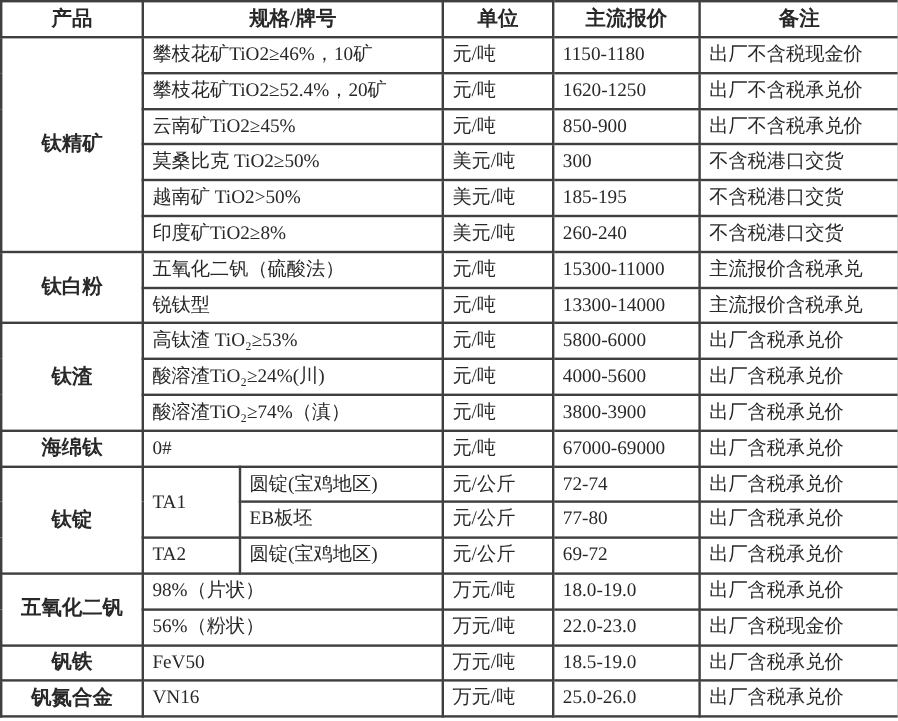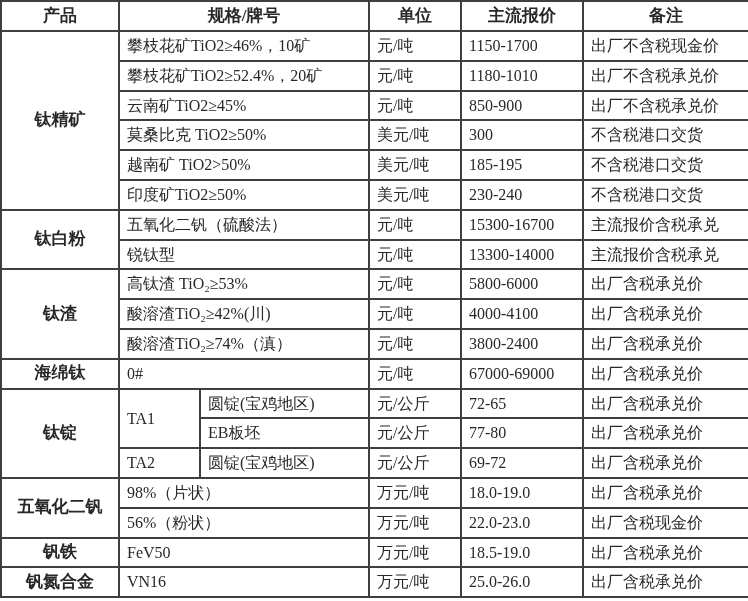--- a/index.html
+++ b/index.html
@@ -65,27 +65,27 @@
       <th colspan="2">规格/牌号</th>
       <th>单位</th>
       <th>主流报价</th>
       <th>备注</th>
     </tr>
 
     <tr class="data-row">
       <td class="product-cell" rowspan="6">钛精矿</td>
       <td colspan="2">攀枝花矿TiO2≥46%，10矿</td>
       <td>元/吨</td>
-      <td>1150-1700</td>
+      <td>1150-1180</td>
       <td>出厂不含税现金价</td>
     </tr>
     <tr class="data-row">
       <td colspan="2">攀枝花矿TiO2≥52.4%，20矿</td>
       <td>元/吨</td>
-      <td>1180-1010</td>
+      <td>1620-1250</td>
       <td>出厂不含税承兑价</td>
     </tr>
     <tr class="data-row">
       <td colspan="2">云南矿TiO2≥45%</td>
       <td>元/吨</td>
       <td>850-900</td>
       <td>出厂不含税承兑价</td>
     </tr>
     <tr class="data-row">
       <td colspan="2">莫桑比克 TiO2≥50%</td>
@@ -93,74 +93,74 @@
       <td>300</td>
       <td>不含税港口交货</td>
     </tr>
     <tr class="data-row">
       <td colspan="2">越南矿 TiO2&gt;50%</td>
       <td>美元/吨</td>
       <td>185-195</td>
       <td>不含税港口交货</td>
     </tr>
     <tr class="data-row">
-      <td colspan="2">印度矿TiO2≥50%</td>
+      <td colspan="2">印度矿TiO2≥8%</td>
       <td>美元/吨</td>
-      <td>230-240</td>
+      <td>260-240</td>
       <td>不含税港口交货</td>
     </tr>
 
     <tr class="data-row">
       <td class="product-cell" rowspan="2">钛白粉</td>
       <td colspan="2">五氧化二钒（硫酸法）</td>
       <td>元/吨</td>
-      <td>15300-16700</td>
+      <td>15300-11000</td>
       <td>主流报价含税承兑</td>
     </tr>
     <tr class="data-row">
       <td colspan="2">锐钛型</td>
       <td>元/吨</td>
       <td>13300-14000</td>
       <td>主流报价含税承兑</td>
     </tr>
 
     <tr class="data-row">
       <td class="product-cell" rowspan="3">钛渣</td>
       <td colspan="2">高钛渣 TiO₂≥53%</td>
       <td>元/吨</td>
       <td>5800-6000</td>
       <td>出厂含税承兑价</td>
     </tr>
     <tr class="data-row">
-      <td colspan="2">酸溶渣TiO₂≥42%(川)</td>
-      <td>元/吨</td>
-      <td>4000-4100</td>
+      <td colspan="2">酸溶渣TiO₂≥24%(川)</td>
+      <td>元/吨</td>
+      <td>4000-5600</td>
       <td>出厂含税承兑价</td>
     </tr>
     <tr class="data-row">
       <td colspan="2">酸溶渣TiO₂≥74%（滇）</td>
       <td>元/吨</td>
-      <td>3800-2400</td>
+      <td>3800-3900</td>
       <td>出厂含税承兑价</td>
     </tr>
 
     <tr class="data-row">
       <td class="product-cell">海绵钛</td>
       <td colspan="2">0#</td>
       <td>元/吨</td>
       <td>67000-69000</td>
       <td>出厂含税承兑价</td>
     </tr>
 
     <tr class="data-row">
       <td class="product-cell" rowspan="3">钛锭</td>
       <td rowspan="2">TA1</td>
       <td>圆锭(宝鸡地区)</td>
       <td>元/公斤</td>
-      <td>72-65</td>
+      <td>72-74</td>
       <td>出厂含税承兑价</td>
     </tr>
     <tr class="data-row">
       <td>EB板坯</td>
       <td>元/公斤</td>
       <td>77-80</td>
       <td>出厂含税承兑价</td>
     </tr>
     <tr class="data-row">
       <td>TA2</td>

